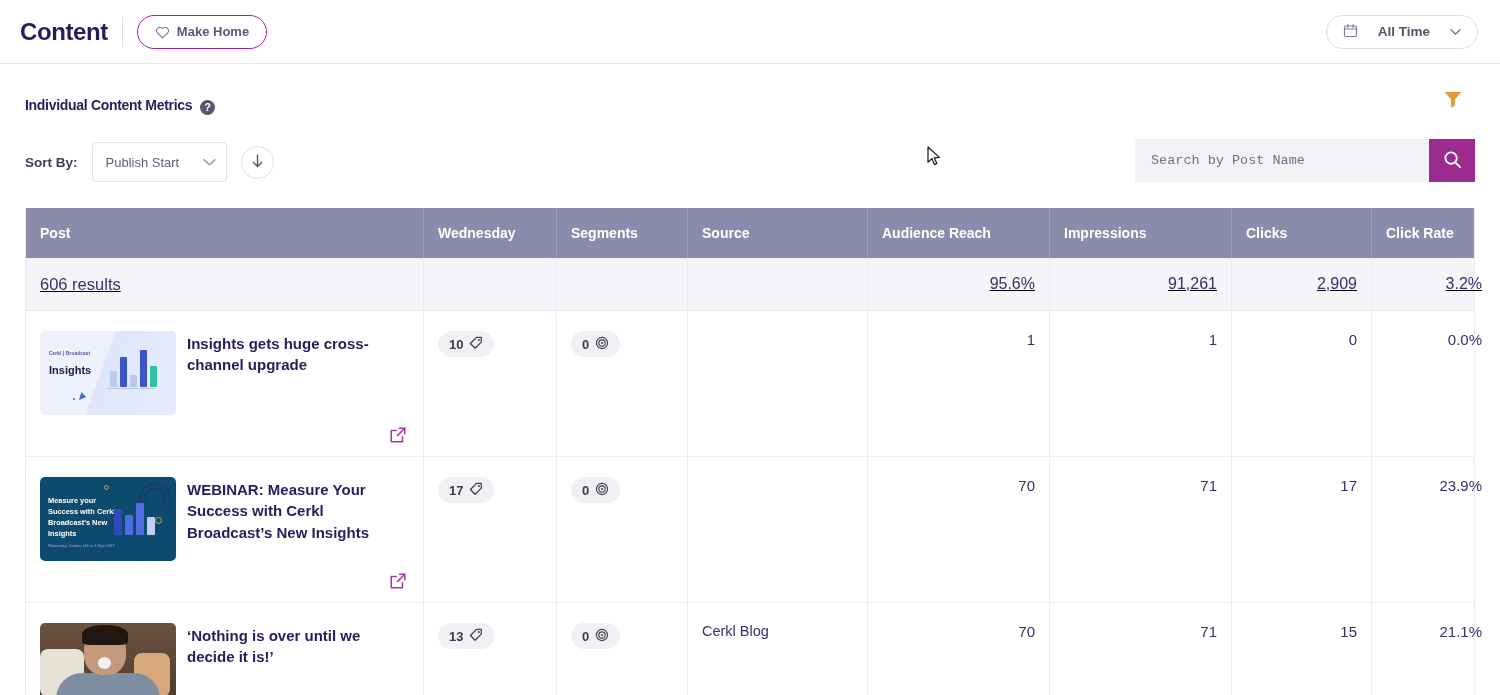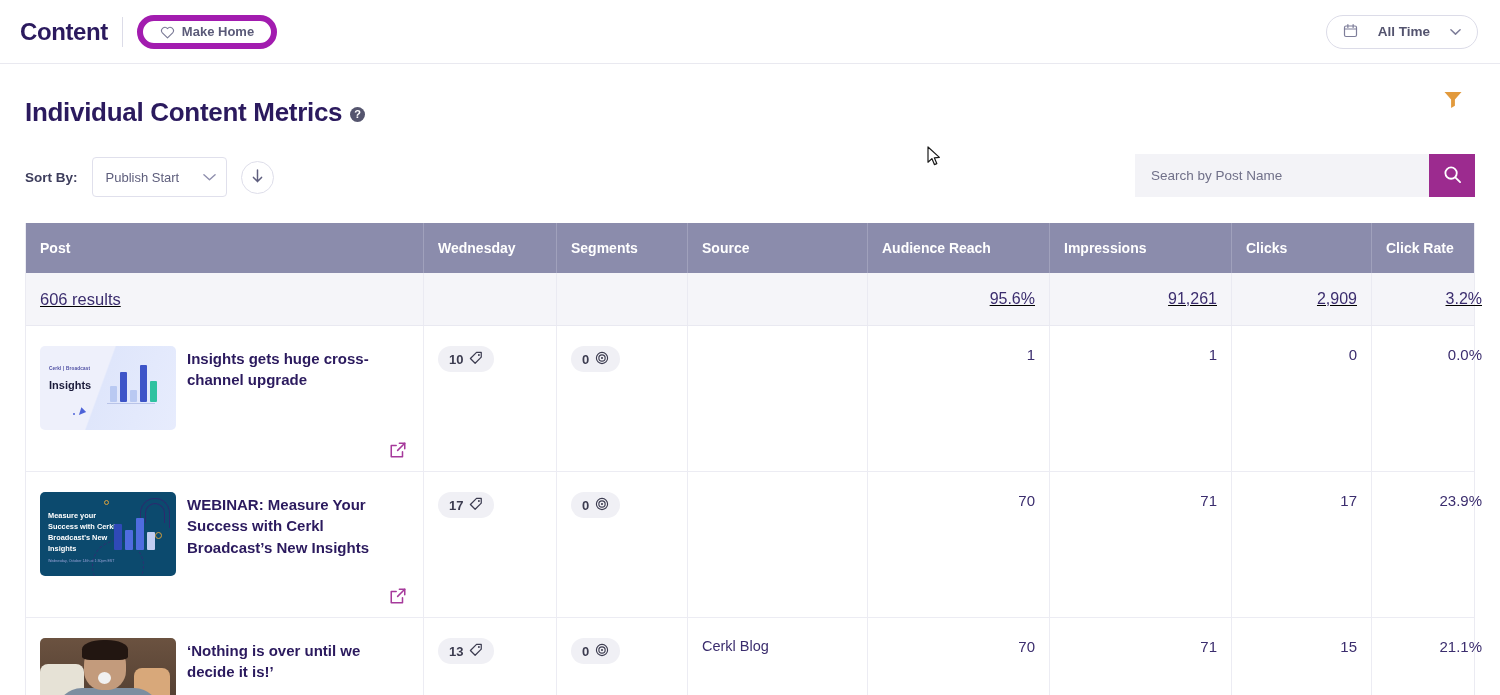--- a/index.html
+++ b/index.html
@@ -40,21 +40,21 @@
   .brand-divider {
     width: 1px;
     height: 30px;
     background: #dcdce8;
     margin-right: 14px;
   }
   .make-home-btn {
     display: flex;
     align-items: center;
     gap: 7px;
-    border: 6px solid #a21caf;
+    border: 1px solid #a21caf;
     border-radius: 999px;
     height: 34px;
     padding: 0 17px;
     background: #fff;
     cursor: pointer;
     font-size: 13px;
     font-weight: 700;
     color: #5a5a78;
     white-space: nowrap;
   }
@@ -86,21 +86,21 @@
     background: #fff;
   }
 
   .section-head {
     display: flex;
     align-items: center;
     padding-top: 33px;
     position: relative;
   }
   .section-title {
-    font-size: 26px;
+    font-size: 14px;
     font-weight: 800;
     color: #2b1a5e;
     letter-spacing: -0.3px;
     white-space: nowrap;
   }
   .help-icon {
     margin-left: 8px;
     width: 15px; height: 15px;
     border-radius: 50%;
     background: #55556e;
@@ -176,21 +176,21 @@
     width: 340px;
   }
   .search-input {
     flex: 1;
     border: none;
     outline: none;
     background: #f3f3f7;
     padding: 0 16px;
     font-size: 13.5px;
     color: #4b4b66;
-    font-family: Liberation Sans, sans-serif;
+    font-family: Liberation Mono, monospace;
   }
   .search-input::placeholder { color: #707089; }
   .search-btn {
     width: 46px;
     background: #9c2b8f;
     border: none;
     cursor: pointer;
     display: flex;
     align-items: center;
     justify-content: center;

